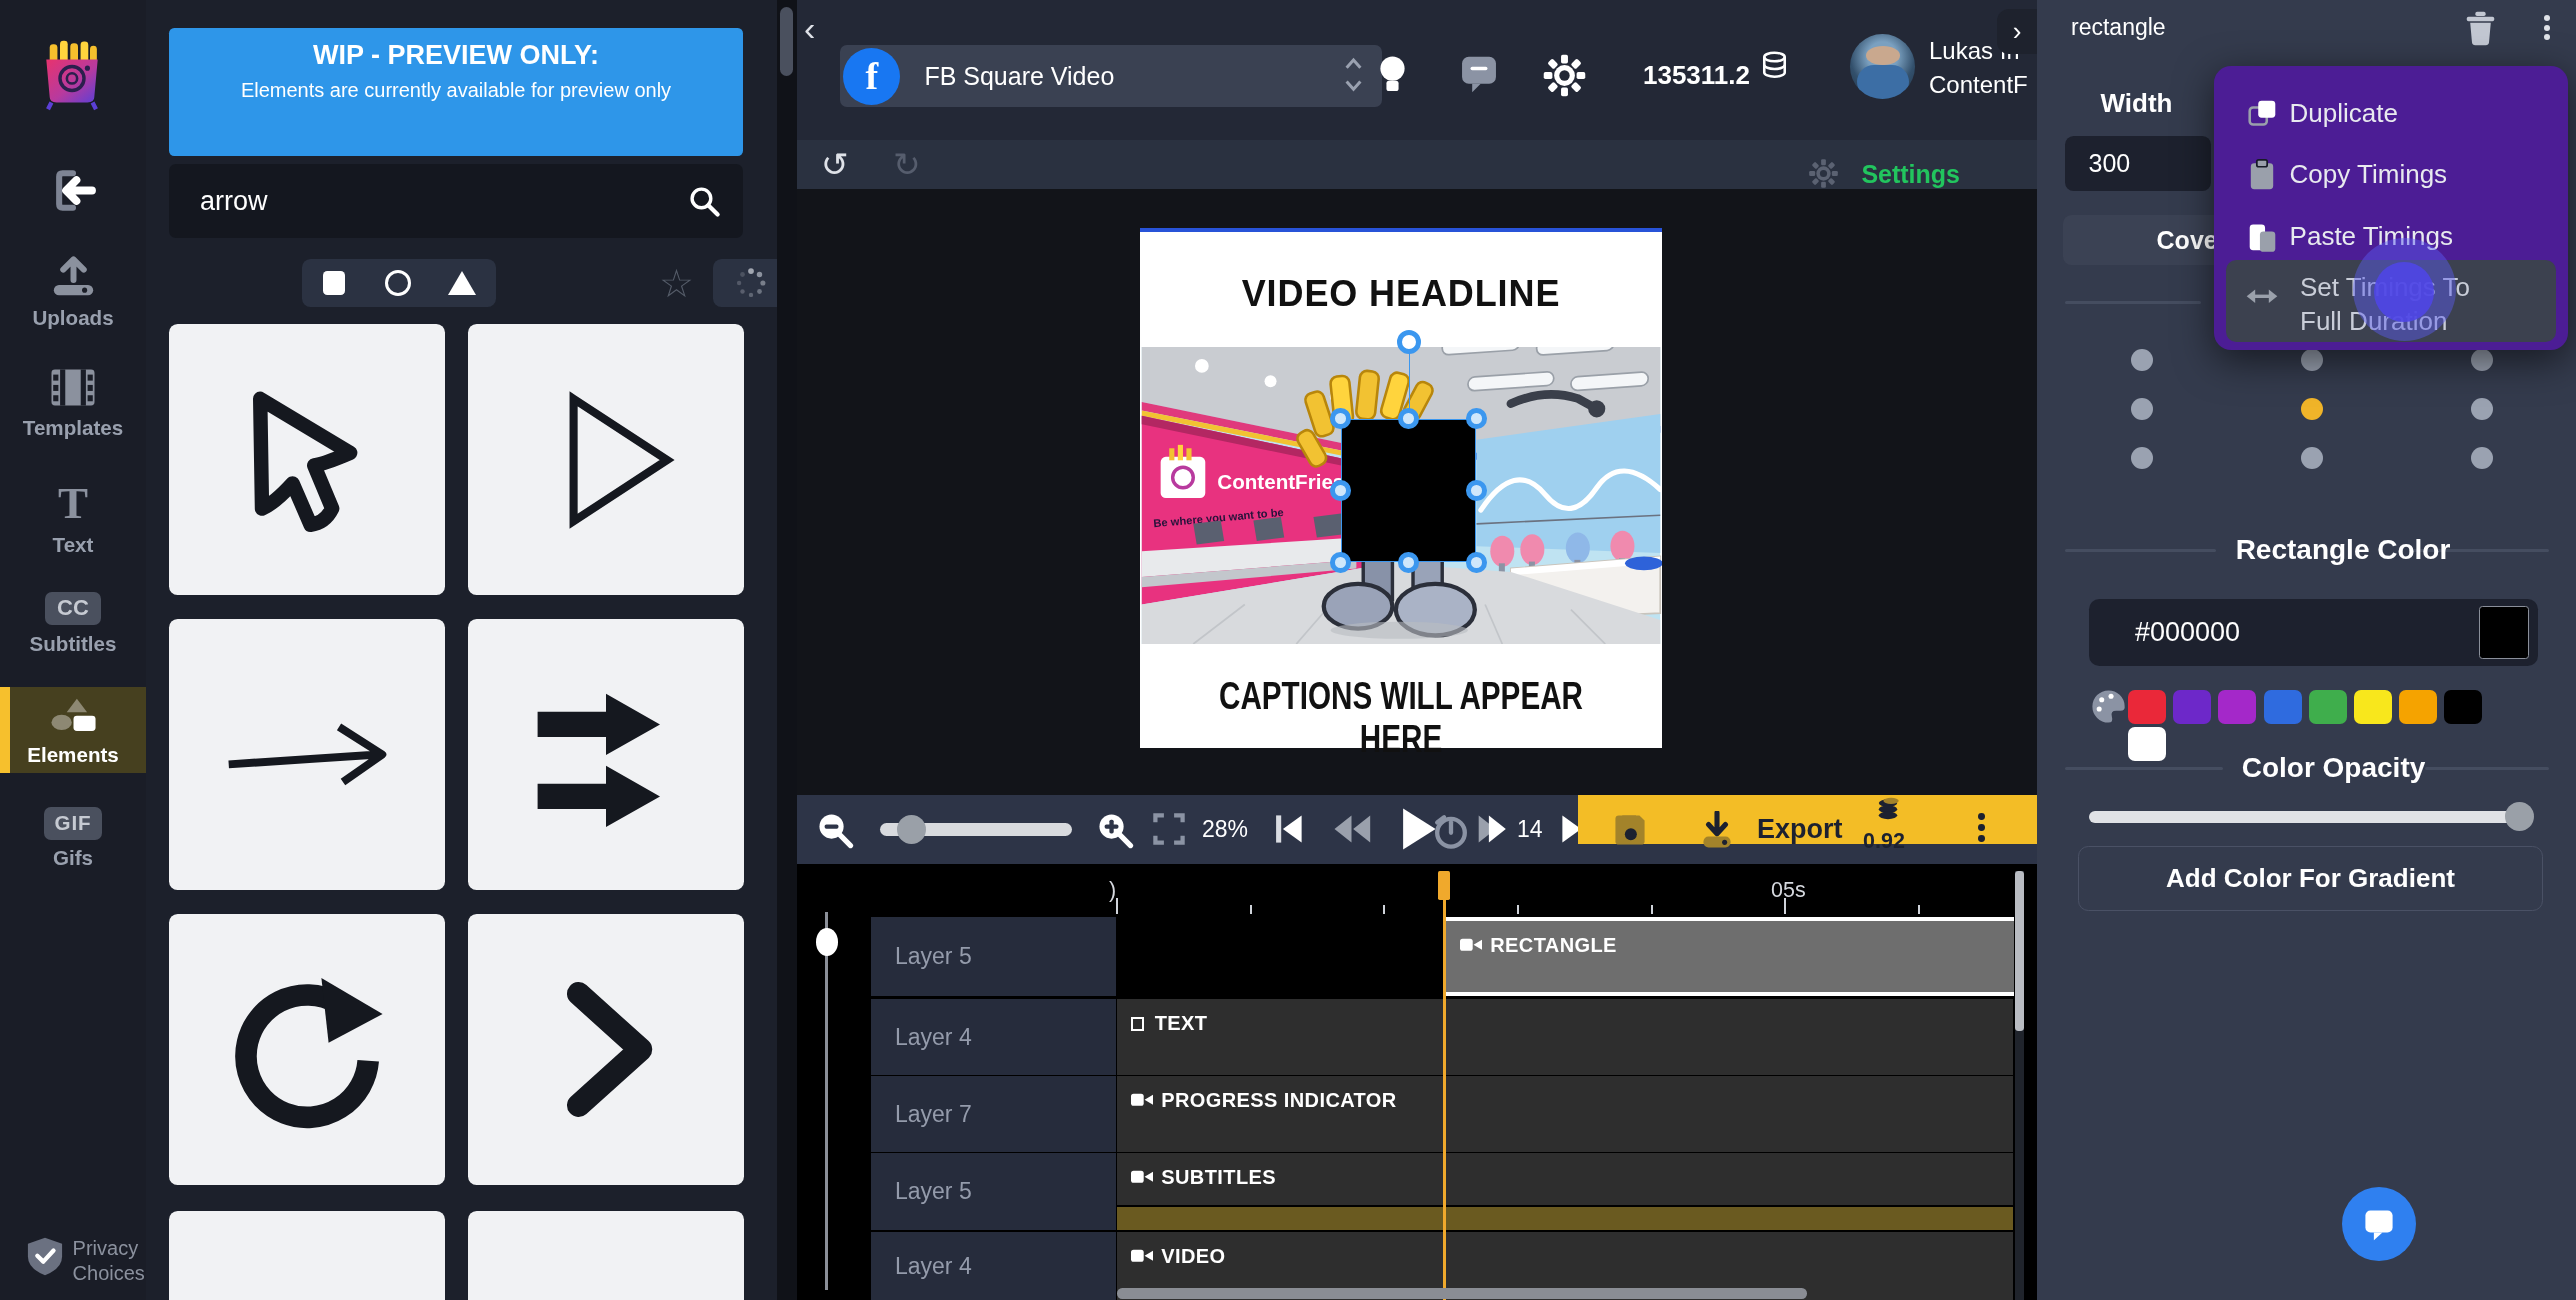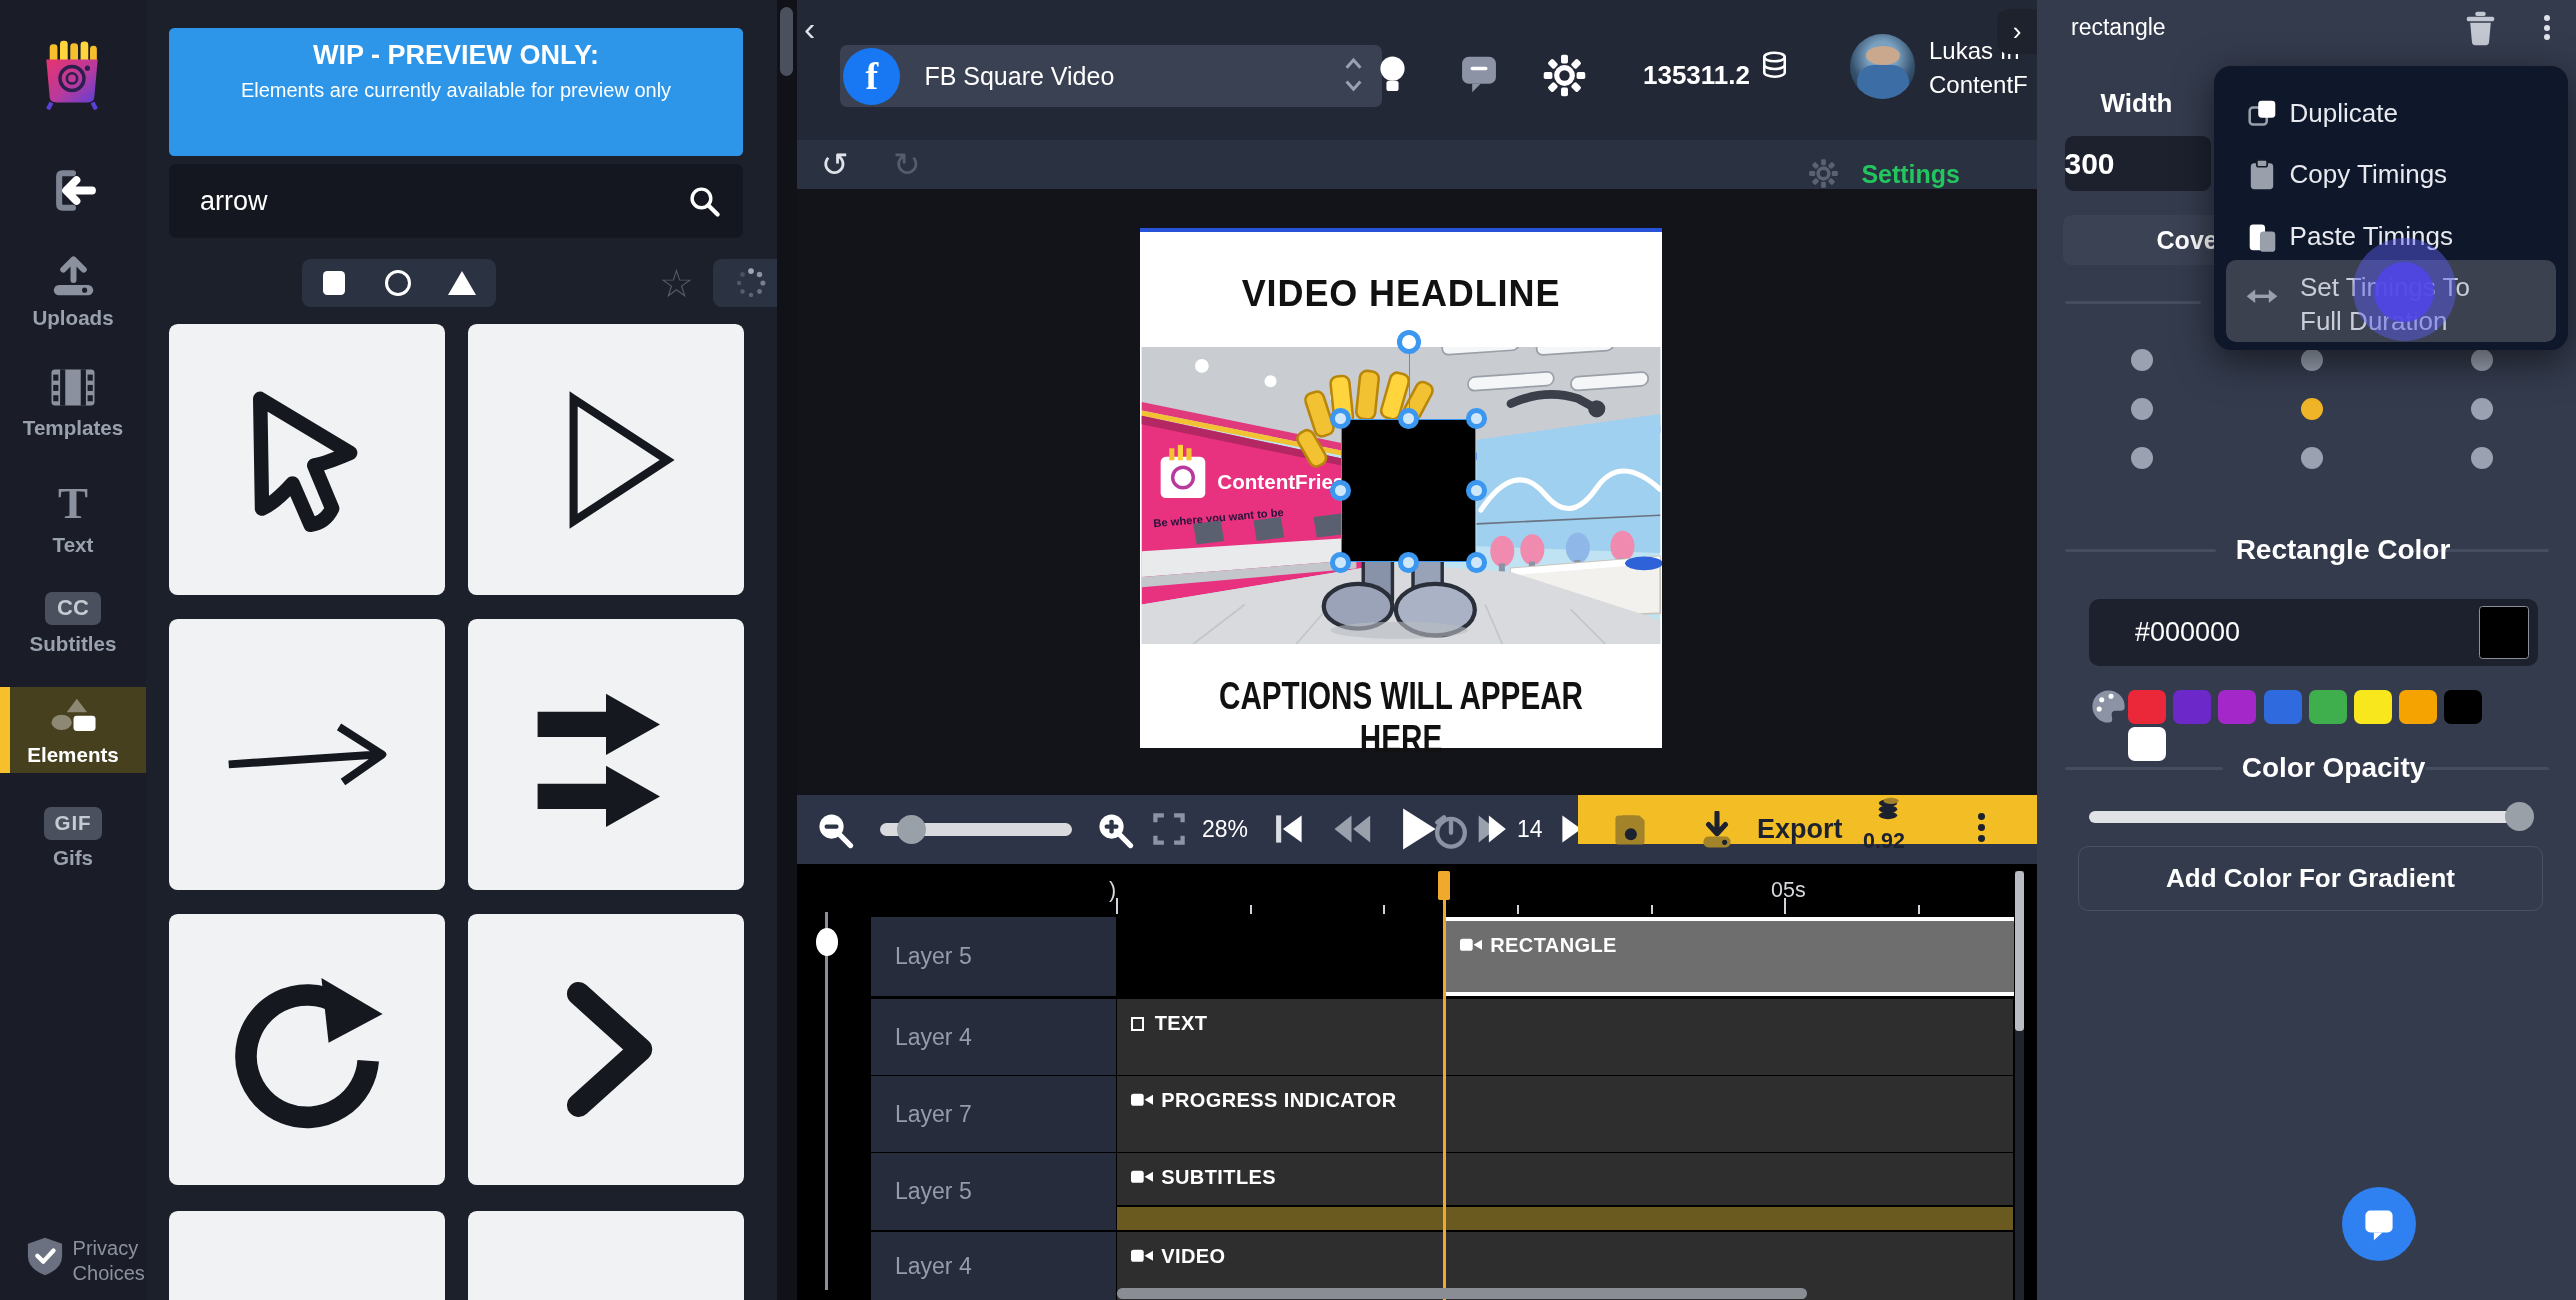--- a/index.html
+++ b/index.html
@@ -58,21 +58,21 @@
     padding:12px 0 0 13.7px;letter-spacing:0.4px;}
   .cam{display:inline-block;vertical-align:-1.7px;margin-right:8.6px;}
   .tick{position:absolute;width:1.7px;background:#cfd3da;}
 
   
   #inspector{left:2037px;top:0;width:539px;height:1300px;background:#343b4d;}
   .sec-title{font-size:28px;font-weight:700;color:#fff;text-align:center;}
   .dash{position:absolute;height:2.6px;background:#454d60;border-radius:1.7px;}
   .dot{position:absolute;width:22px;height:22px;border-radius:50%;background:#9aa2b1;}
   .swatch{width:38px;height:34px;border-radius:6.9px;display:inline-block;margin-right:3.4px;}
-  #ctx-menu{left:177px;top:66px;width:354px;height:284px;background:#0f172a;border-radius:17px;
+  #ctx-menu{left:177px;top:66px;width:354px;height:284px;background:#4c1d95;border-radius:17px;
     box-shadow:0 10.3px 38px rgba(0,0,0,.55);}
   .menu-item{position:absolute;left:20.6px;width:313px;height:53px;display:flex;align-items:center;
     color:#e8eaef;font-size:26px;}
   .menu-ic{width:55px;display:flex;justify-content:center;}
 
   svg{display:block;}
   .clip-txt{display:inline-block;vertical-align:middle;}
 </style>
 </head>
 <body>
@@ -645,21 +645,21 @@
       </svg>
     </div>
     <div class="abs" style="left:507px;top:12px;">
       <div style="width:6px;height:6px;border-radius:50%;background:#dfe2e8;margin:3.4px 0;"></div>
       <div style="width:6px;height:6px;border-radius:50%;background:#dfe2e8;margin:3.4px 0;"></div>
       <div style="width:6px;height:6px;border-radius:50%;background:#dfe2e8;margin:3.4px 0;"></div>
     </div>
 
     <div class="abs" style="left:27.5px;top:88px;width:144px;text-align:center;font-size:26px;font-weight:600;">Width</div>
     <div class="abs" style="left:27.5px;top:136px;width:146px;height:55px;background:#1d212e;border-radius:8.6px;display:flex;align-items:center;">
-      <span style="font-size:30px;font-weight:bold;">300</span>
+      <span style="margin-left:24px;font-size:25px;">300</span>
     </div>
     <div class="abs" style="left:26px;top:215px;width:258px;height:50px;background:#3b4254;border-radius:8.6px;display:flex;align-items:center;justify-content:center;font-size:25px;font-weight:600;">
       <span>Cover</span>
     </div>
 
     <div class="dash" style="left:27.5px;top:301px;width:136px;"></div>
 
     <div>
       <div class="dot" style="left:94px;top:349px;"></div>
       <div class="dot" style="left:94px;top:398px;"></div>

